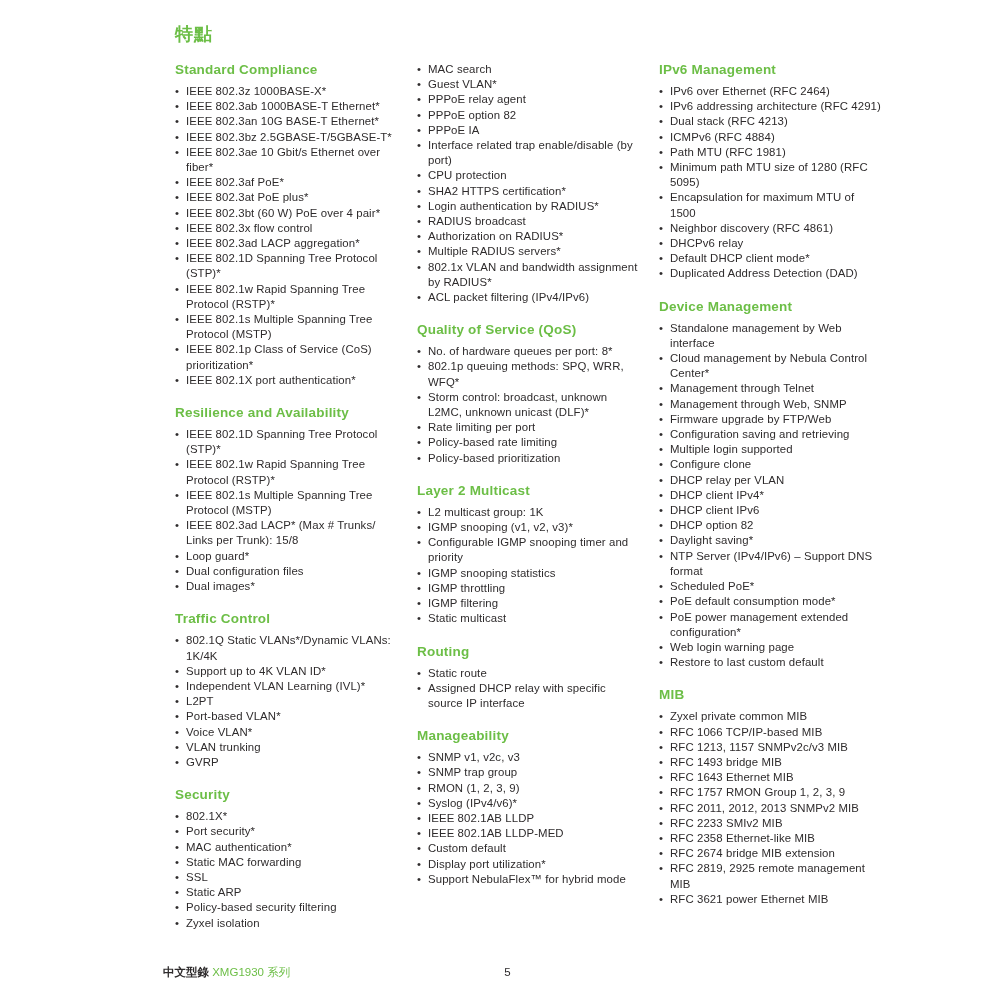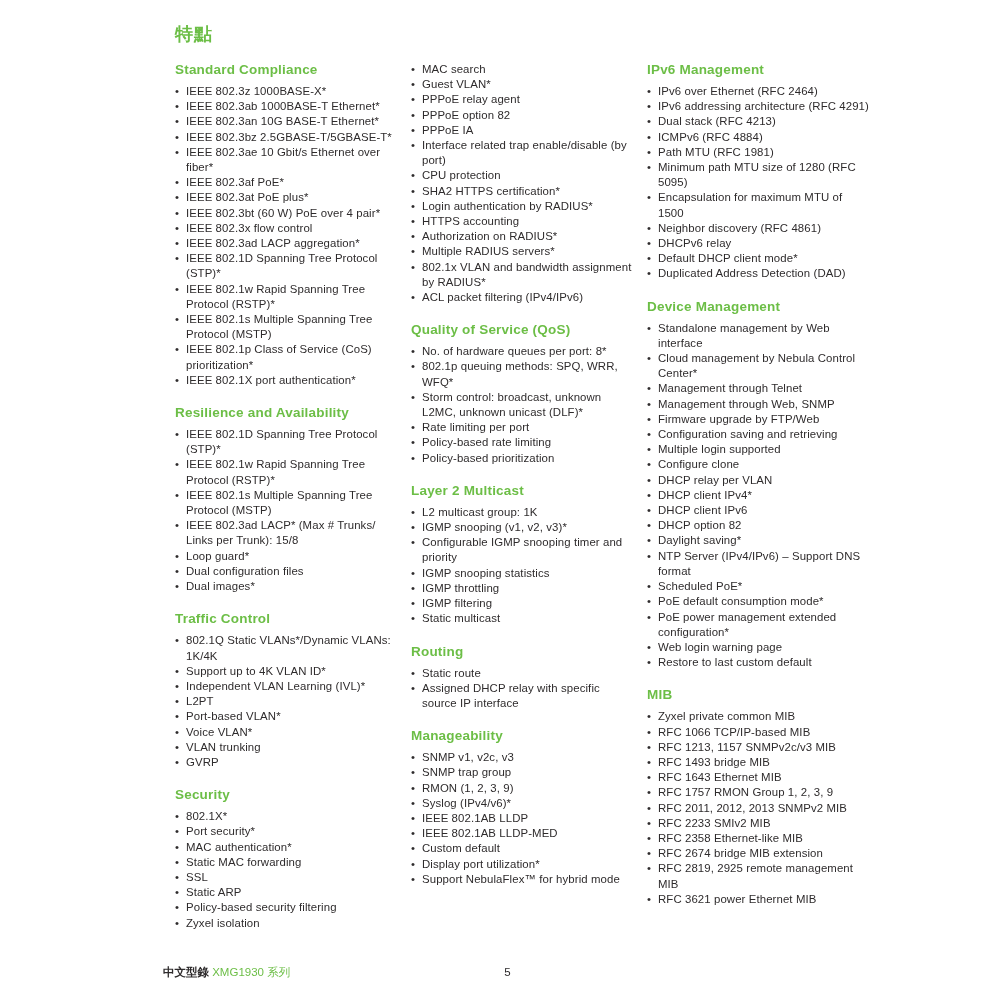--- a/index.html
+++ b/index.html
@@ -19,21 +19,21 @@
   .doc-title {
     font-size: 18px;
     font-weight: bold;
     color: #6cbe46;
     letter-spacing: 1px;
     margin-bottom: 16px;
   }
   .columns {
     display: flex;
     flex-direction: row;
-    gap: 14px;
+    gap: 20px;
     align-items: flex-start;
   }
   .column { width: 222px; flex: 0 0 222px; }
   .section { margin-top: 17px; }
   .section:first-child { margin-top: 0; }
   .section-heading {
     font-size: 13.5px;
     font-weight: bold;
     color: #6cbe46;
     letter-spacing: 0.2px;
@@ -141,21 +141,21 @@
           <ul class="items">
             <li class="item"><span class="bullet">•</span><span>MAC search</span></li>
             <li class="item"><span class="bullet">•</span><span>Guest VLAN*</span></li>
             <li class="item"><span class="bullet">•</span><span>PPPoE relay agent</span></li>
             <li class="item"><span class="bullet">•</span><span>PPPoE option 82</span></li>
             <li class="item"><span class="bullet">•</span><span>PPPoE IA</span></li>
             <li class="item"><span class="bullet">•</span><span>Interface related trap enable/disable (by port)</span></li>
             <li class="item"><span class="bullet">•</span><span>CPU protection</span></li>
             <li class="item"><span class="bullet">•</span><span>SHA2 HTTPS certification*</span></li>
             <li class="item"><span class="bullet">•</span><span>Login authentication by RADIUS*</span></li>
-            <li class="item"><span class="bullet">•</span><span>HTTPS accounting</span></li>
+            <li class="item"><span class="bullet">•</span><span>RADIUS broadcast</span></li>
             <li class="item"><span class="bullet">•</span><span>Authorization on RADIUS*</span></li>
             <li class="item"><span class="bullet">•</span><span>Multiple RADIUS servers*</span></li>
             <li class="item"><span class="bullet">•</span><span>802.1x VLAN and bandwidth assignment by RADIUS*</span></li>
             <li class="item"><span class="bullet">•</span><span>ACL packet filtering (IPv4/IPv6)</span></li>
           </ul>
         </div>
         <div class="section">
           <div class="section-heading">Quality of Service (QoS)</div>
           <ul class="items">
             <li class="item"><span class="bullet">•</span><span>No. of hardware queues per port: 8*</span></li>

